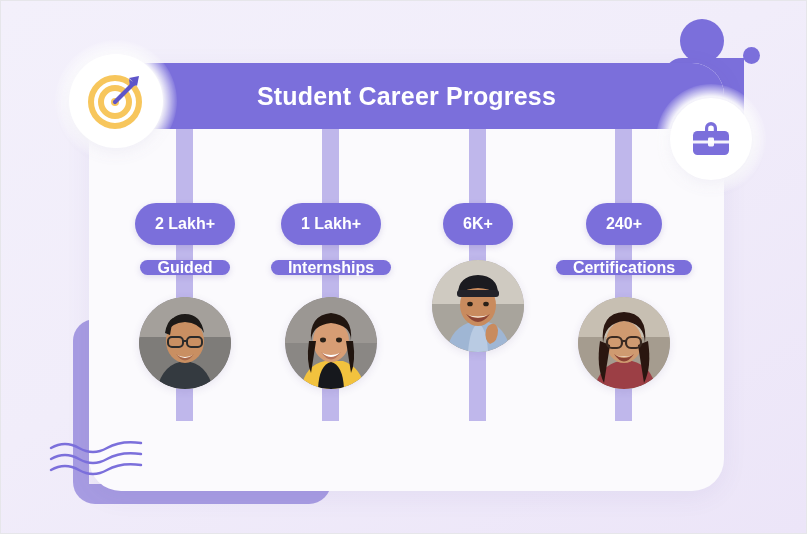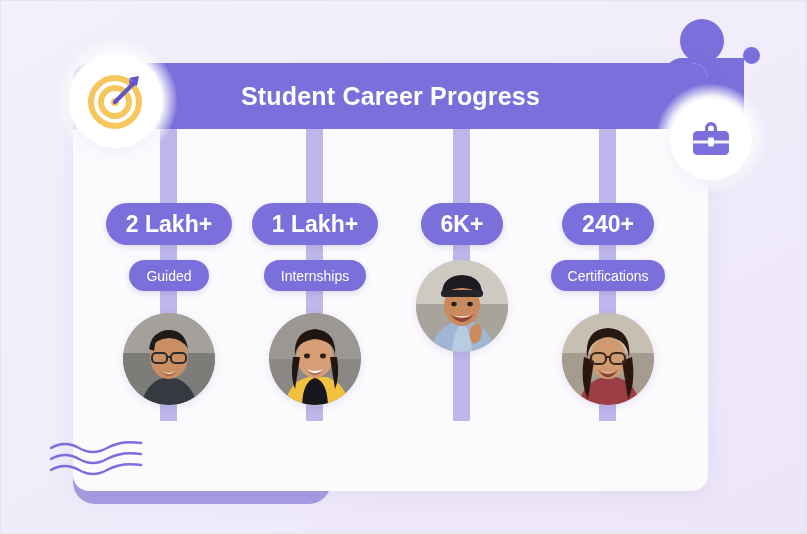--- a/index.html
+++ b/index.html
@@ -35,22 +35,22 @@
     background:#a79ce2;border-radius:22px;
   }
   .back-panel-mask{
     position:absolute;left:88px;top:318px;width:250px;height:165px;
     background:linear-gradient(150deg,#f3f0fb 0%,#f1edfa 45%,#ece5f8 100%);
     border-radius:0 0 22px 0;
   }
 
   
   .card{
-    position:absolute;left:72px;top:62px;width:635px;height:428px;
-    background:#fbfafd;border-radius:16px;
+    position:absolute;left:88px;top:62px;width:635px;height:428px;
+    background:#fbfafd;border-radius:32px;
     box-shadow:0 6px 26px rgba(90,70,160,.07);
     overflow:hidden;
   }
   .card-header{
     position:absolute;left:0;top:0;width:635px;height:66px;
     background:#7B6FDB;
     display:flex;align-items:center;justify-content:center;
   }
   .card-header .title{
     color:#ffffff;font-size:25px;font-weight:bold;letter-spacing:.2px;
@@ -70,25 +70,25 @@
     position:absolute;top:140px;width:158px;
     display:flex;flex-direction:column;align-items:center;
   }
   .pill{
     background:#7B6FDB;color:#fff;border-radius:999px;
     display:flex;align-items:center;justify-content:center;
     box-shadow:0 2px 6px rgba(90,70,160,.18);
     white-space:nowrap;
   }
   .pill-value{
-    height:42px;padding:0 20px;font-size:23px;font-weight:bold;
+    height:42px;padding:0 20px;font-size:16px;font-weight:bold;
     margin-bottom:15px;
   }
   .pill-label{
-    height:31px;padding:0 17px;font-size:14px;font-weight:normal;
+    height:15px;padding:0 17px;font-size:16px;font-weight:bold;
     margin-bottom:22px;
   }
   .avatar{
     width:92px;height:92px;border-radius:50%;overflow:hidden;
     position:relative;background:#cfcbd6;
     box-shadow:0 2px 8px rgba(60,40,120,.10);
   }
   .avatar svg{display:block;width:92px;height:92px;}
 
   

